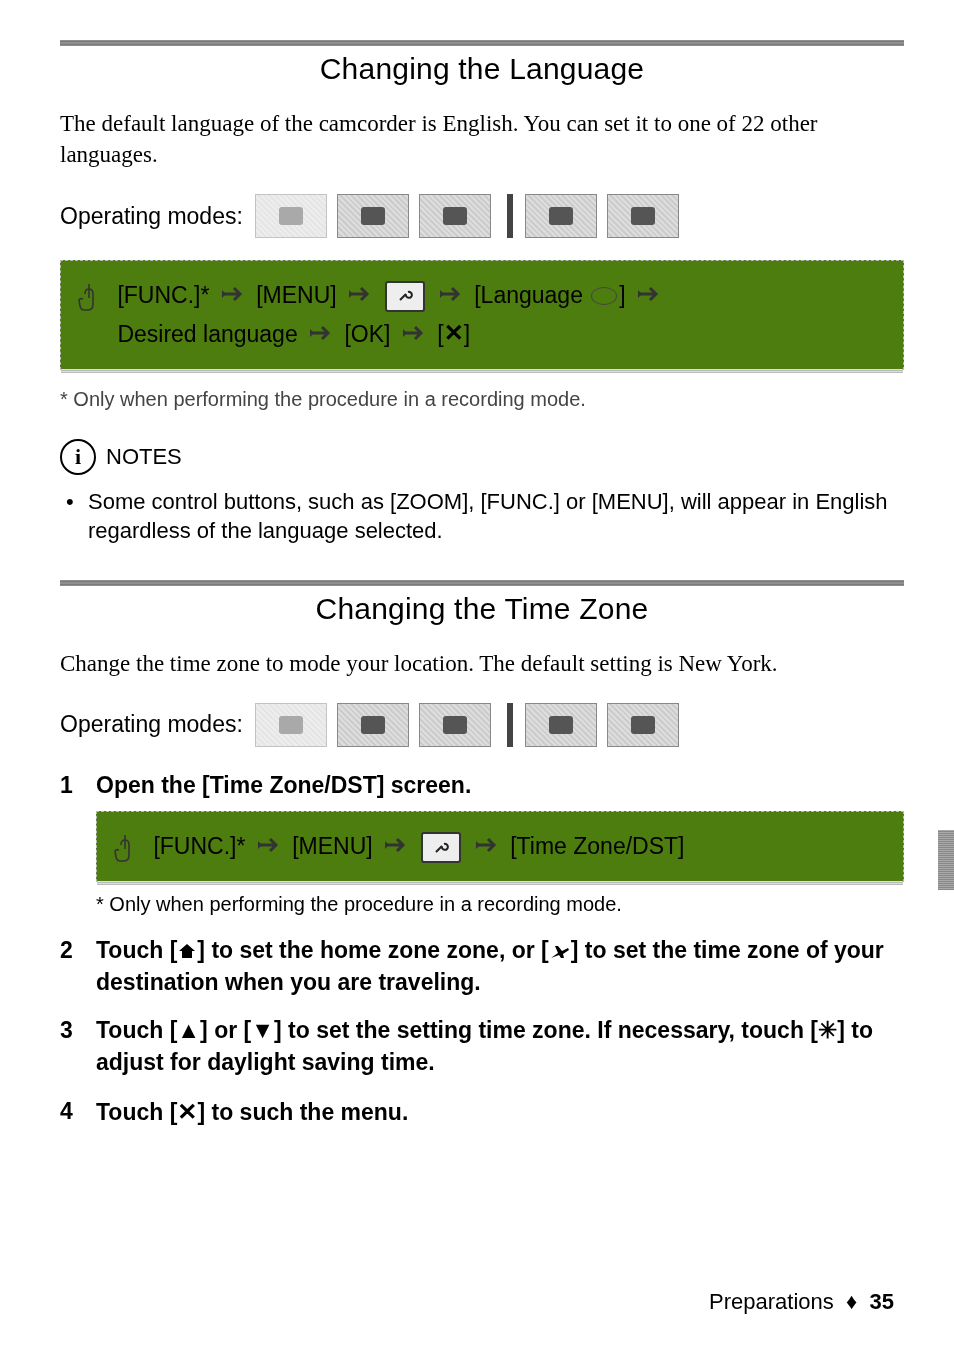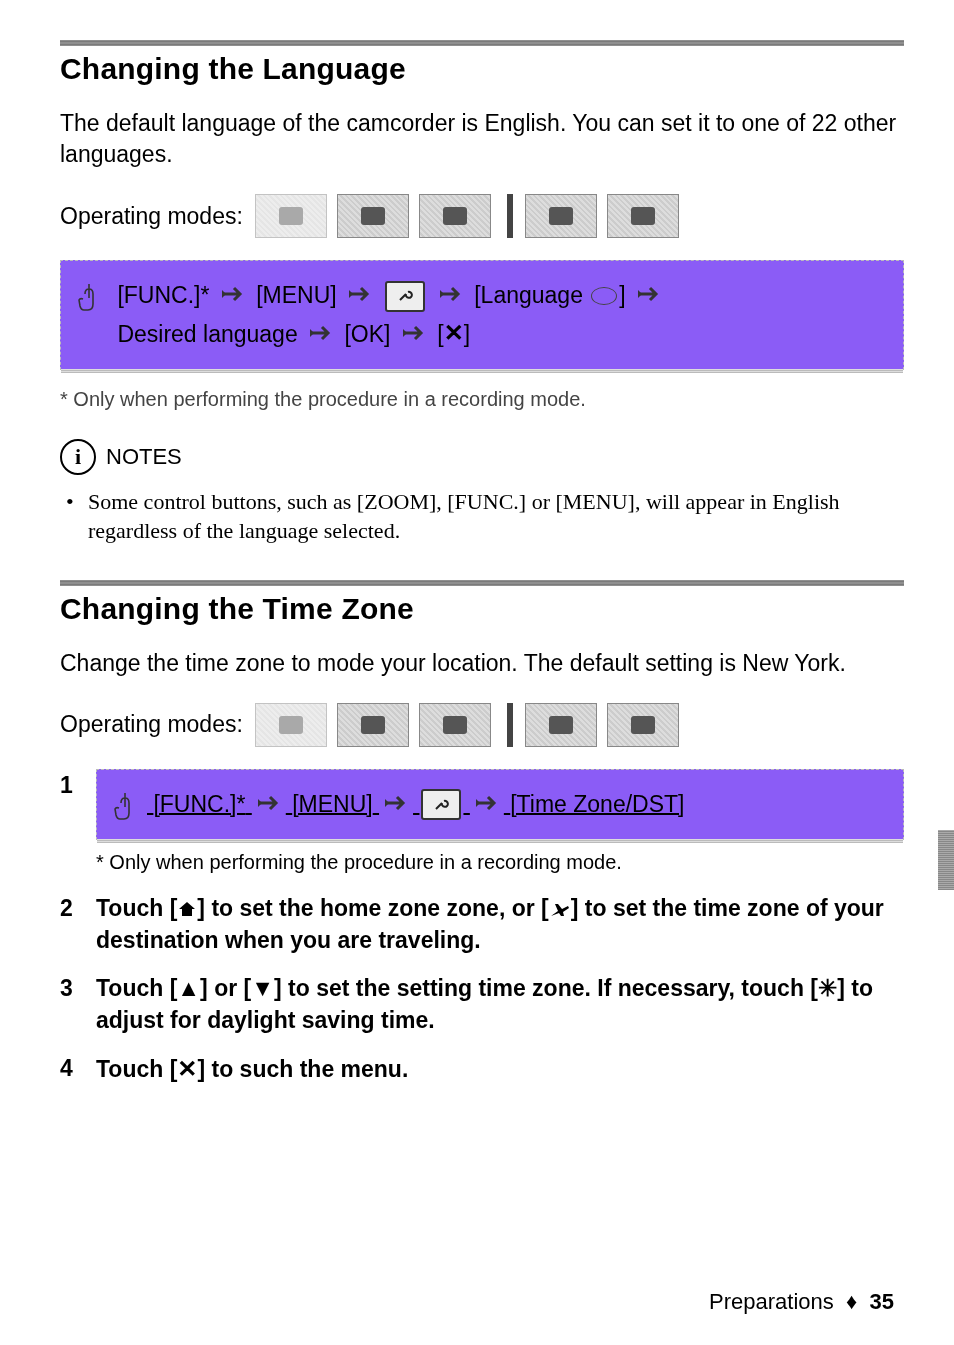--- a/index.html
+++ b/index.html
@@ -14,30 +14,32 @@
   }
   .section-rule {
     height: 6px;
     background: repeating-linear-gradient(0deg, #999 0 1px, #777 1px 2px, #999 2px 3px);
     width: 100%;
     margin-bottom: 6px;
     filter: contrast(0.6);
   }
   .section-title {
     font-size: 30px;
-    font-weight: bold;
+    font-weight: normal;
     font-family: Arial, sans-serif;
     letter-spacing: 0.2px;
     font-stretch: condensed;
     margin-bottom: 22px;
+    text-align: center;
   }
   .body-text {
     font-size: 23px;
     line-height: 1.35;
     margin-bottom: 24px;
+    font-family: Liberation Serif, serif;
   }
   .op-modes-row {
     display: flex;
     align-items: center;
     margin-bottom: 22px;
     flex-wrap: wrap;
   }
   .op-modes-label {
     font-size: 23px;
     margin-right: 12px;
@@ -62,21 +64,21 @@
     border-radius: 3px;
   }
   .mode-sep {
     width: 6px;
     height: 44px;
     background: #444;
     margin: 0 12px 0 6px;
   }
   .path-box {
     border: 1px dashed #bbb;
-    background: #8b5cf6;
+    background: #4d7c0f;
     padding: 16px 18px 16px 14px;
     font-size: 23px;
     line-height: 1.55;
     margin-bottom: 18px;
     position: relative;
   }
   .path-box::after {
     content:"";
     position:absolute;
     left:0; right:0; bottom:-4px;
@@ -123,21 +125,21 @@
   .info-icon {
     width:36px; height:36px; border:2.5px solid #000; border-radius:50%;
     display:flex; align-items:center; justify-content:center;
     font-family: Georgia, serif; font-weight:bold; font-size:22px;
     margin-right:10px;
   }
   .notes-label {
     font-size:22px; font-weight:normal;
     font-stretch: condensed;
   }
-  ul.notes-list { list-style: none; padding-left: 6px; margin-bottom: 34px; font-family: Liberation Serif, serif; }
+  ul.notes-list { list-style: none; padding-left: 6px; margin-bottom: 34px; }
   ul.notes-list li {
     font-size:22px; line-height:1.35; position:relative; padding-left:22px;
   }
   ul.notes-list li::before {
     content:"•"; position:absolute; left:0; top:0; font-size:22px;
   }
   ol.steps { list-style:none; counter-reset: step; padding-left:0; }
   ol.steps > li {
     counter-increment: step;
     font-size:23px; font-weight:bold; line-height:1.4;
@@ -146,21 +148,21 @@
   ol.steps > li::before {
     content: counter(step);
     position:absolute; left:0; top:0;
     font-weight:bold;
   }
   ol.steps > li .step-note {
     font-weight: normal;
     font-size:20px;
     margin-top:8px;
   }
-  .step-pathbox { margin: 10px 0 6px 0; font-weight:normal;text-decoration:underline; }
+  .step-pathbox { margin: 10px 0 6px 0; font-weight:normal; }
   .sym {
     display:inline-block; font-weight:bold; vertical-align:baseline;
   }
   .footer {
     position:absolute; bottom:30px; right:60px;
     font-size:22px;
   }
   .footer .pnum { font-weight:bold; }
   .side-thumb {
     position:absolute;
@@ -252,20 +254,21 @@
   <span class="mode-icon disabled"></span>
   <span class="mode-icon"></span>
   <span class="mode-icon"></span>
   <span class="mode-sep"></span>
   <span class="mode-icon"></span>
   <span class="mode-icon"></span>
 </div>
 
 <ol class="steps">
   <li>
+    <span>Open the [Time Zone/DST] screen.</span>
     <div class="path-box step-pathbox">
       <span class="touch-icon">
         <svg viewBox="0 0 28 32">
             <path d="M14 4 L14 18 M10 14 Q10 9 14 9 Q18 9 18 14 L18 24 Q18 30 13 30 L9 30 Q6 30 5 26 L4 20 Q5 18 8 19" fill="none" stroke="#333" stroke-width="1.6"></path>
           </svg>
       </span>
       <span class="path-text">[FUNC.]*</span>
       <span class="path-arrow"><svg viewBox="0 0 22 18">
             <path d="M2 9 L16 9 M12 3 L18 9 L12 15" fill="none" stroke="#333" stroke-width="3"></path>
             <path d="M0 5 L4 9 L0 13 Z" fill="#333"></path>

